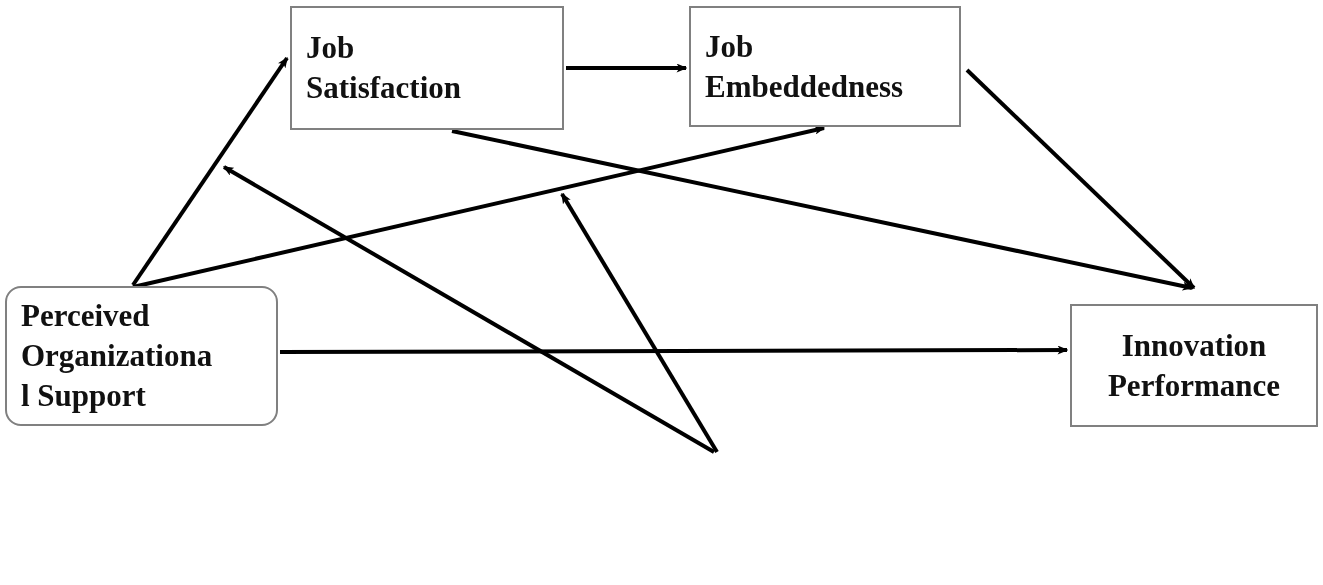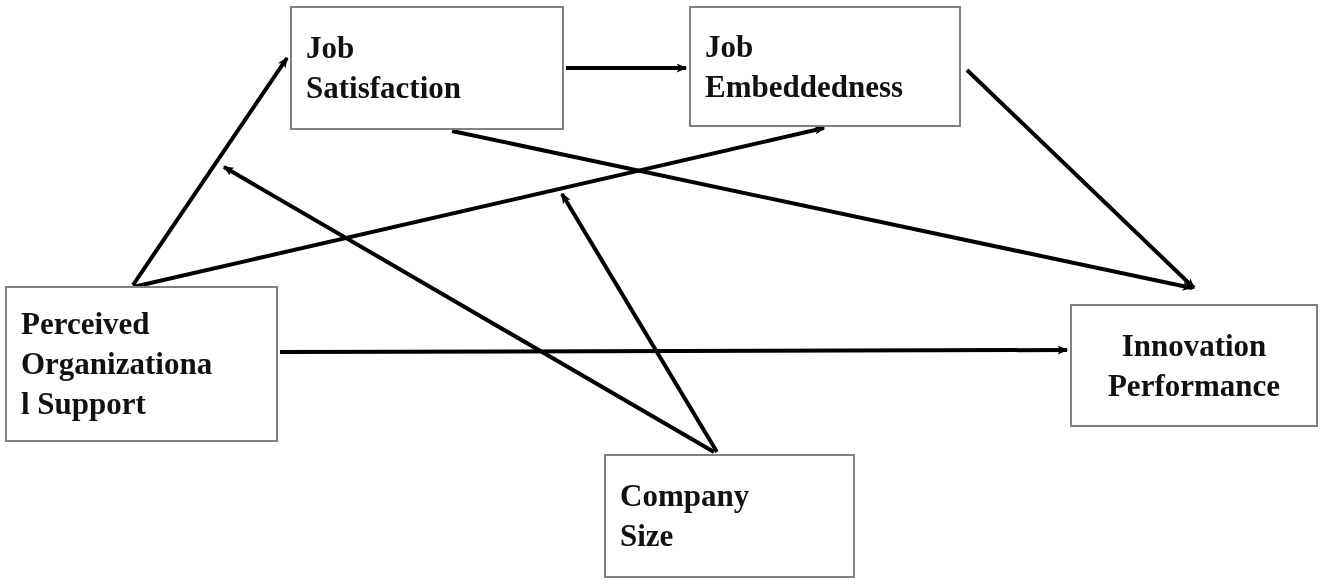--- a/index.html
+++ b/index.html
@@ -73,29 +73,25 @@
   <div class="node" id="node-0" style="left: 290px; top: 6px; width: 274px; height: 124px; border-color: rgb(128, 128, 128);">
     <span class="node-label">Job
 Satisfaction</span>
   </div>
 
   <div class="node" id="node-1" style="left: 689px; top: 6px; width: 272px; height: 121px; border-color: rgb(128, 128, 128);">
     <span class="node-label">Job
 Embeddedness</span>
   </div>
 
-  <div class="node" id="node-2" style="left: 5px; top: 286px; width: 273px; height: 156px; border-color: rgb(128, 128, 128);">
+  <div class="node" id="node-2" style="left: 5px; top: 286px; width: 273px; height: 140px; border-color: rgb(128, 128, 128); border-radius: 16px;">
     <span class="node-label">Perceived
 Organizationa
 l Support</span>
   </div>
 
   <div class="node node-center" id="node-3" style="left: 1070px; top: 287px; width: 248px; height: 123px; border-color: rgb(128, 128, 128); margin-top: 17px;">
     <span class="node-label">Innovation
 Performance</span>
   </div>
 
-  <div class="node" id="node-4" style="left: 604px; top: 454px; width: 251px; height: 124px; border-color: rgb(128, 128, 128);">
-    <span class="node-label">Company
-Size</span>
-  </div>
 
 </div>
 
 </body></html>

